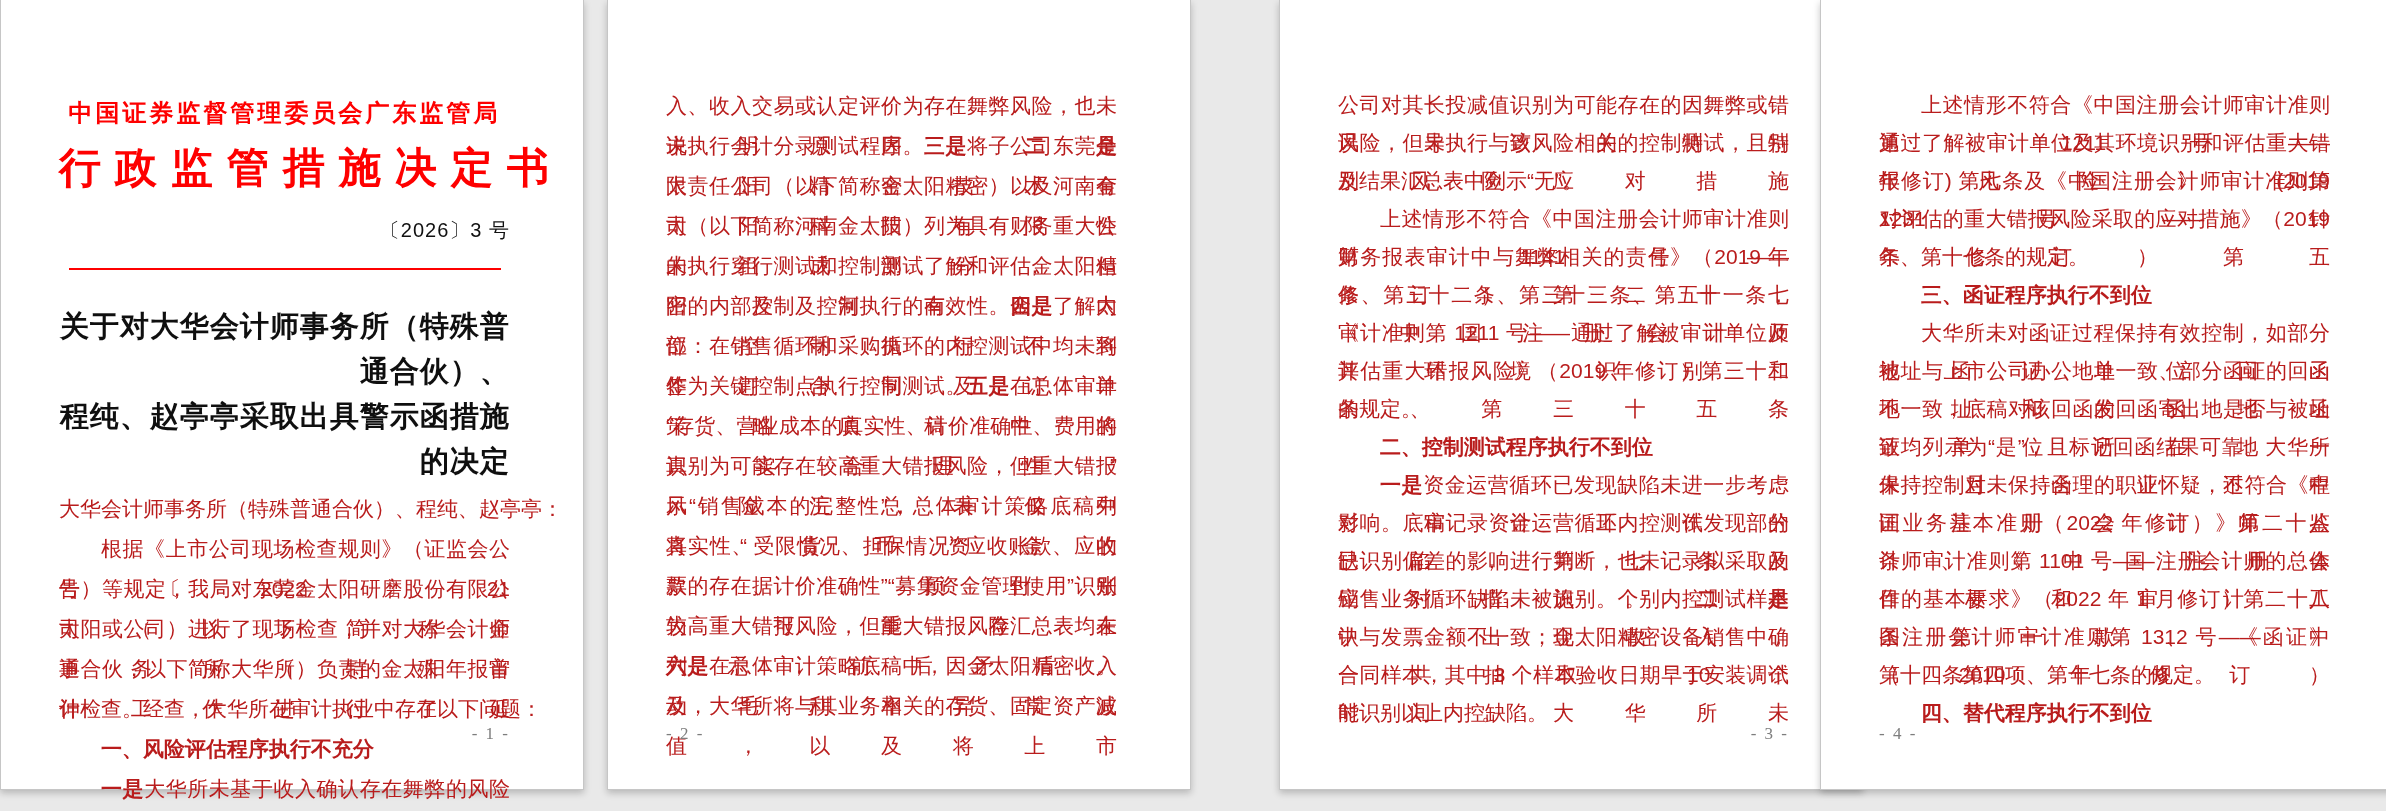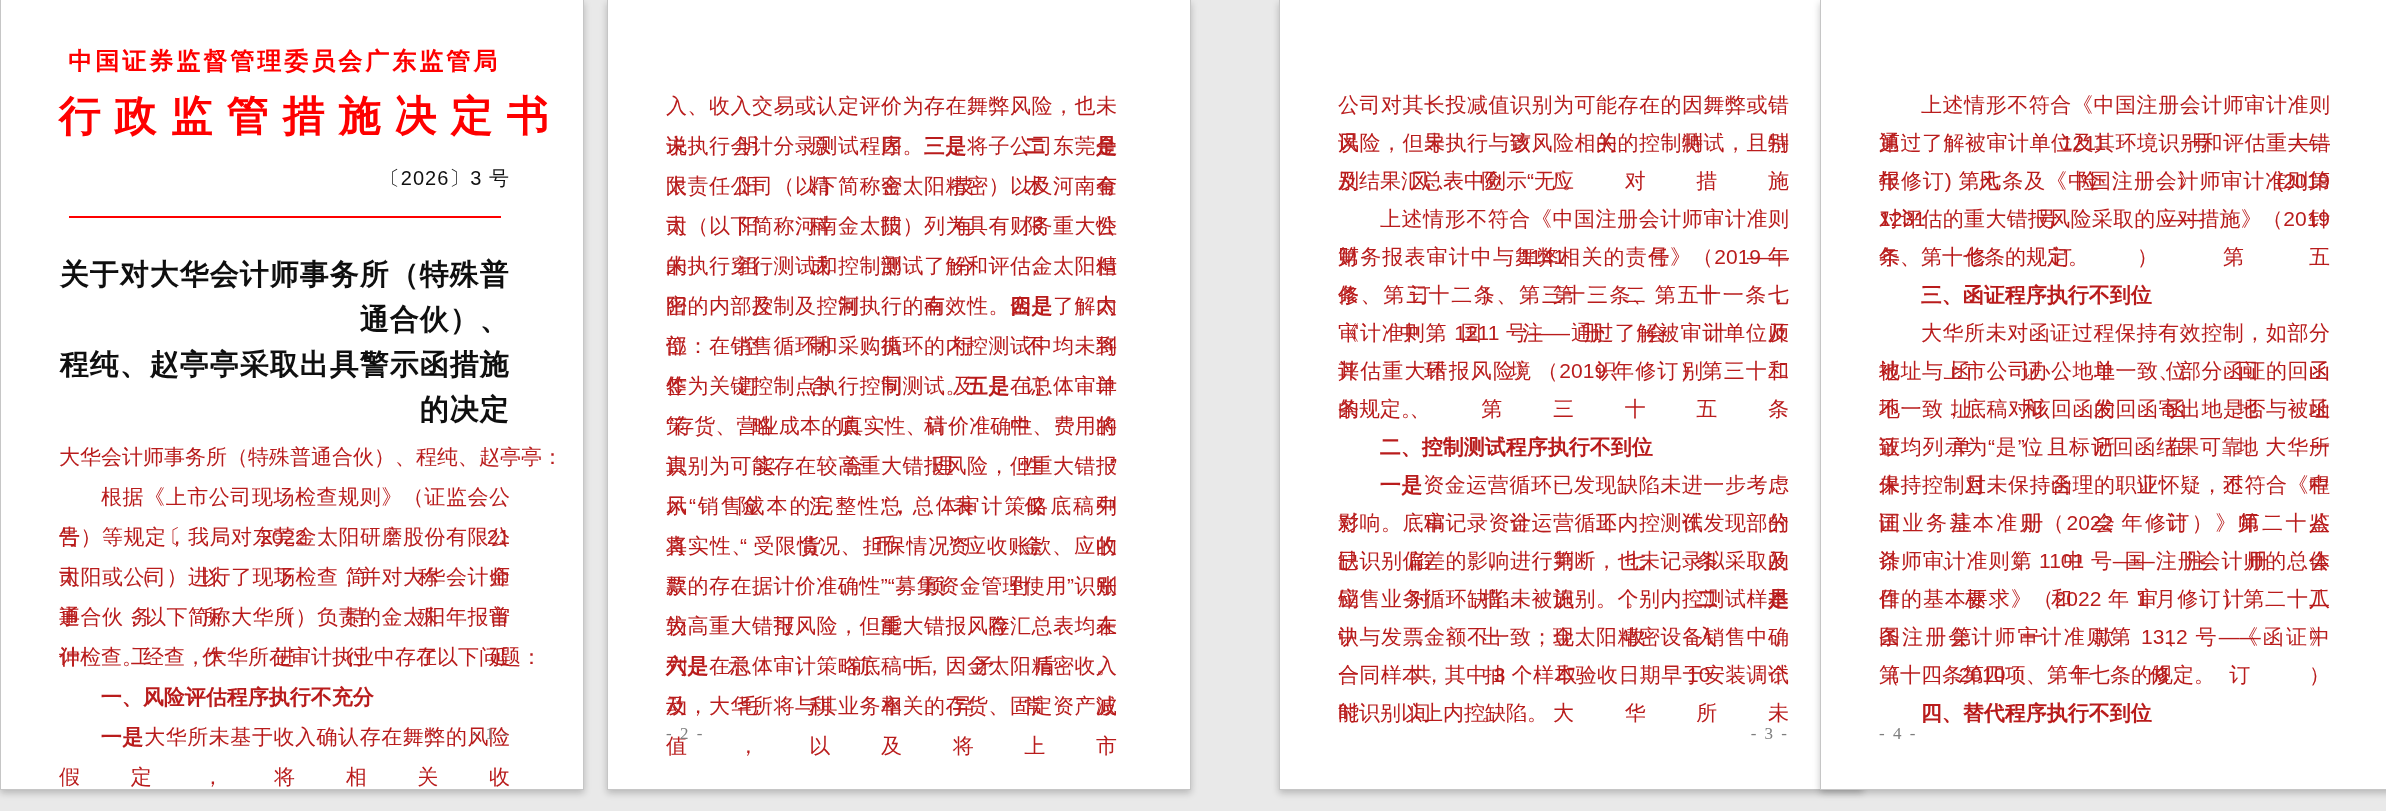--- a/index.html
+++ b/index.html
@@ -12,21 +12,21 @@
   .page{
     position:absolute; top:0; height:790px; width:584px;
     background:#ffffff;
     border:1px solid #c6c6c6; border-top:none;
     box-shadow:0 3px 7px rgba(0,0,0,0.22);
     box-sizing:border-box;
   }
   .page-inner{ padding:0 73px 0 58px; position:relative; height:100%; box-sizing:border-box; }
   
   .org-name{
-    padding-top:46px; text-align:center;
+    padding-top:98px; text-align:center;
     font-size:24px; font-weight:bold; letter-spacing:3px;
     line-height:30px;
   }
   .doc-type{
     margin-top:14px; text-align:center;
     font-size:42px; font-weight:bold; letter-spacing:14px;
     line-height:52px; white-space:nowrap;
   }
   .doc-no{
     margin-top:24px; text-align:right;

